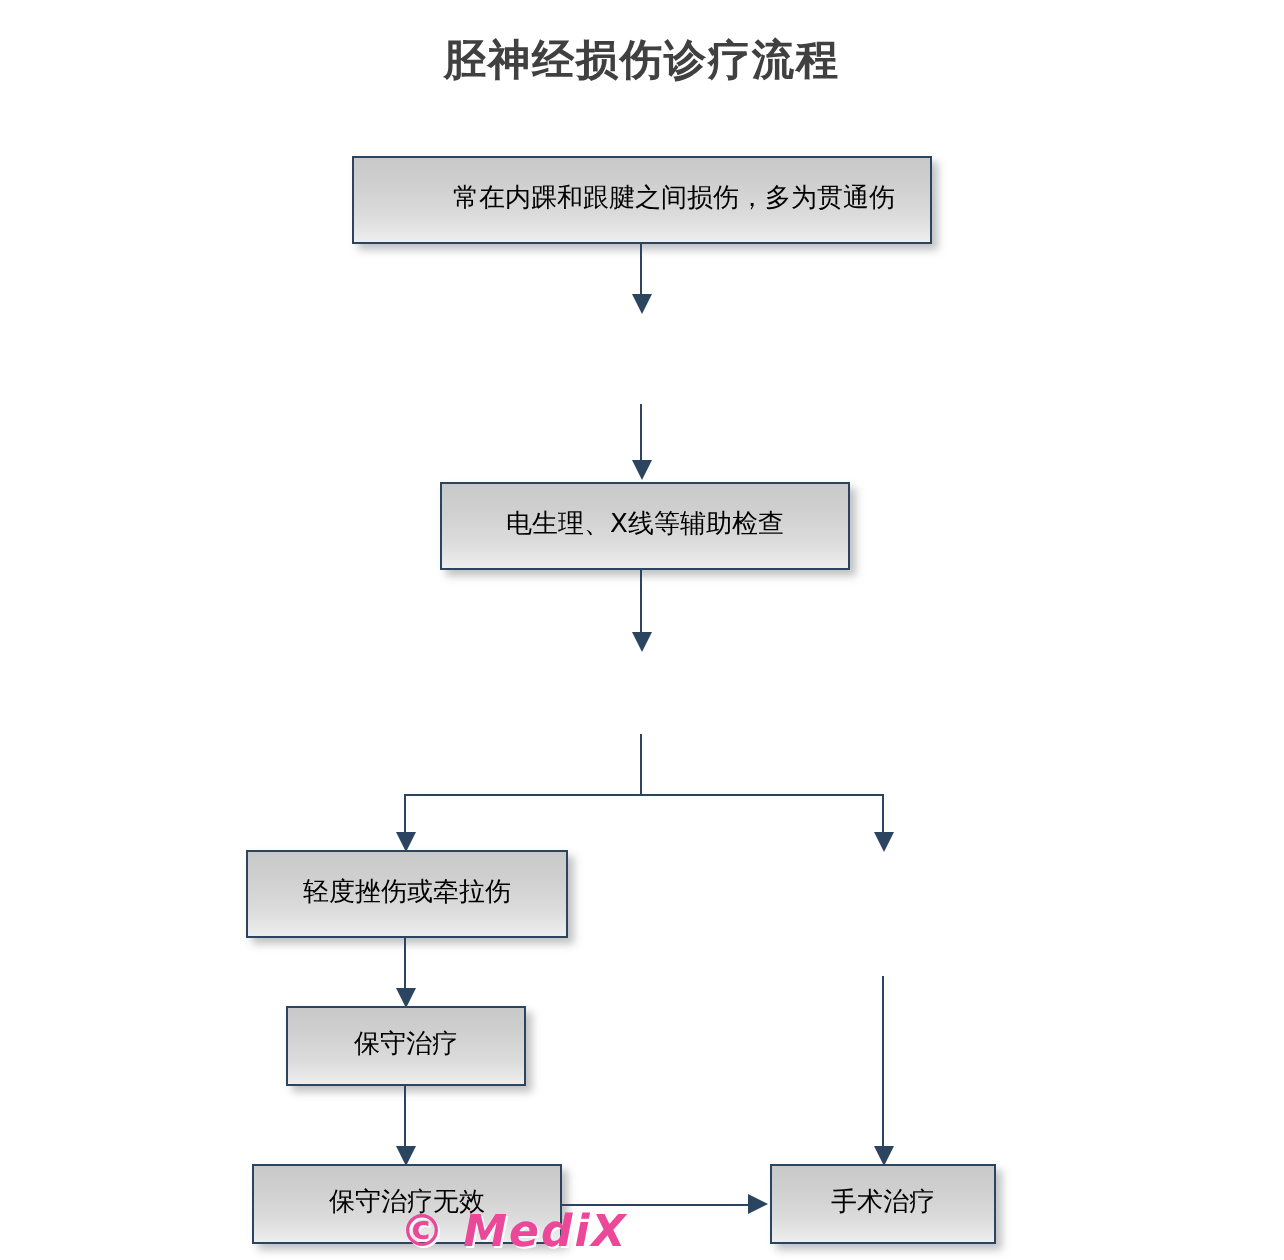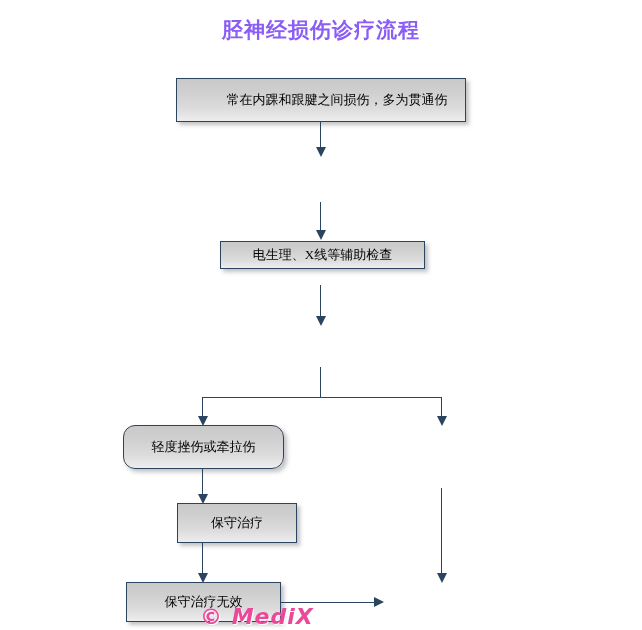--- a/index.html
+++ b/index.html
@@ -17,21 +17,21 @@
     font-family: "DejaVu Sans", "Liberation Sans", sans-serif;
   }
   #chart-title {
     position: absolute;
     left: 0;
     top: 16px;
     width: 642px;
     text-align: center;
     font-size: 21px;
     font-weight: bold;
-    color: #8b5cf6;
+    color: #404040;
     letter-spacing: 1px;
     font-family: "DejaVu Sans", "Liberation Sans", sans-serif;
   }
   .node {
     position: absolute;
     box-sizing: border-box;
     border: 1px solid #2b4460;
     background: linear-gradient(to bottom, #c9c9c9 0%, #cfcfcf 30%, #dcdcdc 70%, #eeeeee 100%);
     box-shadow: 3px 3px 4px rgba(120,120,125,0.45);
     display: flex;
@@ -90,48 +90,49 @@
 
   <div class="node" style="left:176px; top:78px; width:290px; height:44px;padding-left:38px;">常在内踝和跟腱之间损伤，多为贯通伤</div>
 
   <div class="connector vline" style="left:320px; top:122px; height:26px;"></div>
   <div class="arrowhead-down" style="left:316px; top:147px;"></div>
 
 
   <div class="connector vline" style="left:320px; top:202px; height:29px;"></div>
   <div class="arrowhead-down" style="left:316px; top:230px;"></div>
 
-  <div class="node" style="left:220px; top:241px; width:205px; height:28px;font-family:Liberation Serif, serif;">电生理、X线等辅助检查</div>
+  <div class="node" style="left:220px; top:241px; width:205px; height:44px;">电生理、X线等辅助检查</div>
 
   <div class="connector vline" style="left:320px; top:285px; height:32px;"></div>
   <div class="arrowhead-down" style="left:316px; top:316px;"></div>
 
 
   <div class="connector vline" style="left:320px; top:367px; height:30px;"></div>
   <div class="connector hline" style="left:202px; top:397px; width:240px;"></div>
   <div class="connector vline" style="left:202px; top:397px; height:20px;"></div>
   <div class="arrowhead-down" style="left:198px; top:416px;"></div>
   <div class="connector vline" style="left:441px; top:397px; height:20px;"></div>
   <div class="arrowhead-down" style="left:437px; top:416px;"></div>
 
-  <div class="node" style="left:123px; top:425px; width:161px; height:44px;border-radius:12px;">轻度挫伤或牵拉伤</div>
+  <div class="node" style="left:123px; top:425px; width:161px; height:44px;">轻度挫伤或牵拉伤</div>
 
 
   <div class="connector vline" style="left:202px; top:469px; height:26px;"></div>
   <div class="arrowhead-down" style="left:198px; top:494px;"></div>
 
-  <div class="node" style="left:143px; top:503px; width:120px; height:40px;margin-left:34px;">保守治疗</div>
+  <div class="node" style="left:143px; top:503px; width:120px; height:40px;">保守治疗</div>
 
   <div class="connector vline" style="left:202px; top:543px; height:31px;"></div>
   <div class="arrowhead-down" style="left:198px; top:573px;"></div>
 
   <div class="connector vline" style="left:441px; top:488px; height:86px;"></div>
   <div class="arrowhead-down" style="left:437px; top:573px;"></div>
 
   <div class="node" style="left:126px; top:582px; width:155px; height:40px;">保守治疗无效</div>
 
+  <div class="node" style="left:385px; top:582px; width:113px; height:40px;">手术治疗</div>
 
   <div class="connector hline" style="left:281px; top:602px; width:94px;"></div>
   <div class="arrowhead-right" style="left:374px; top:597px;"></div>
 
   <div id="watermark">© MediX</div>
 
 </div>
 
 </body></html>

